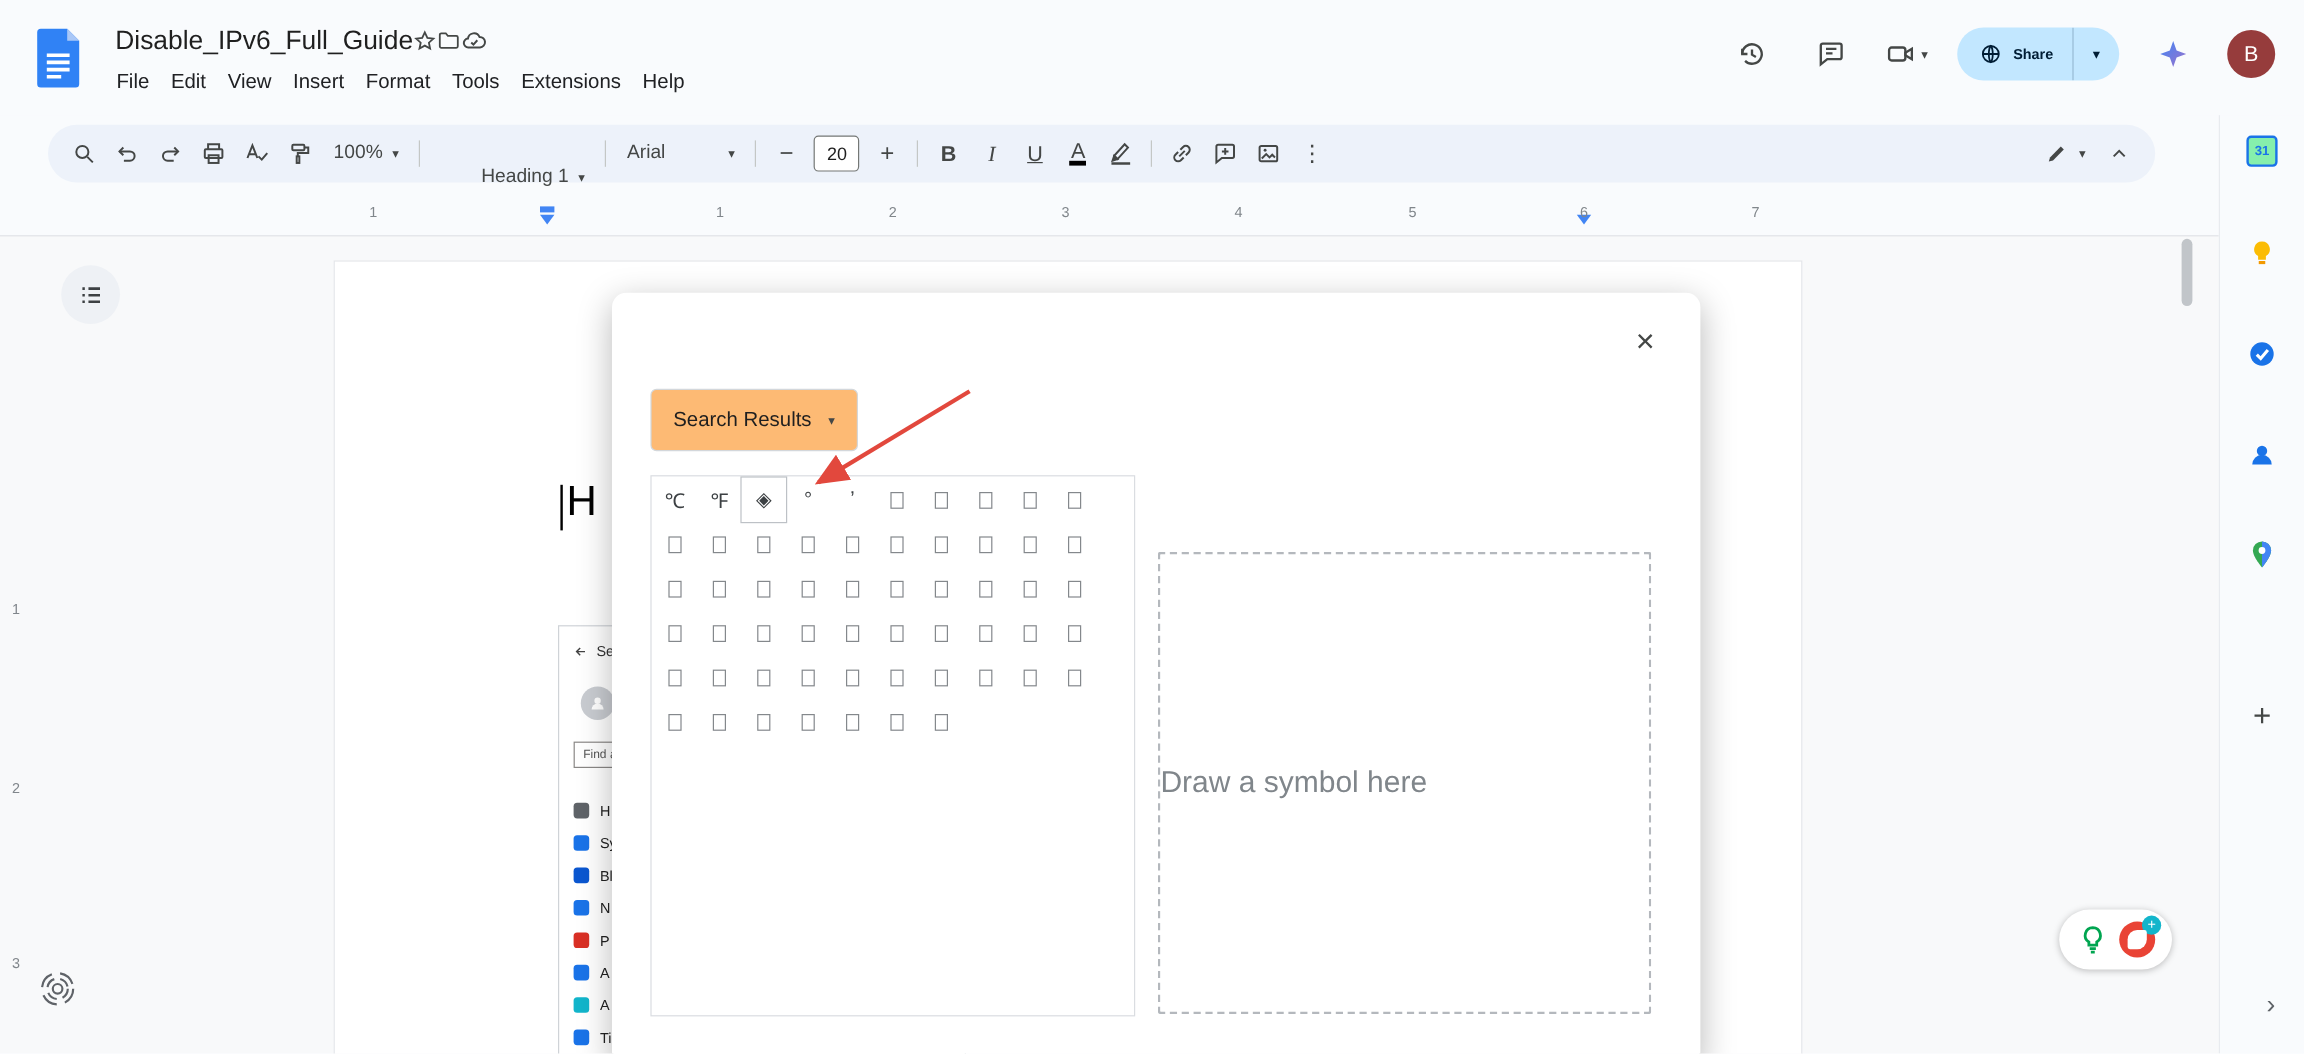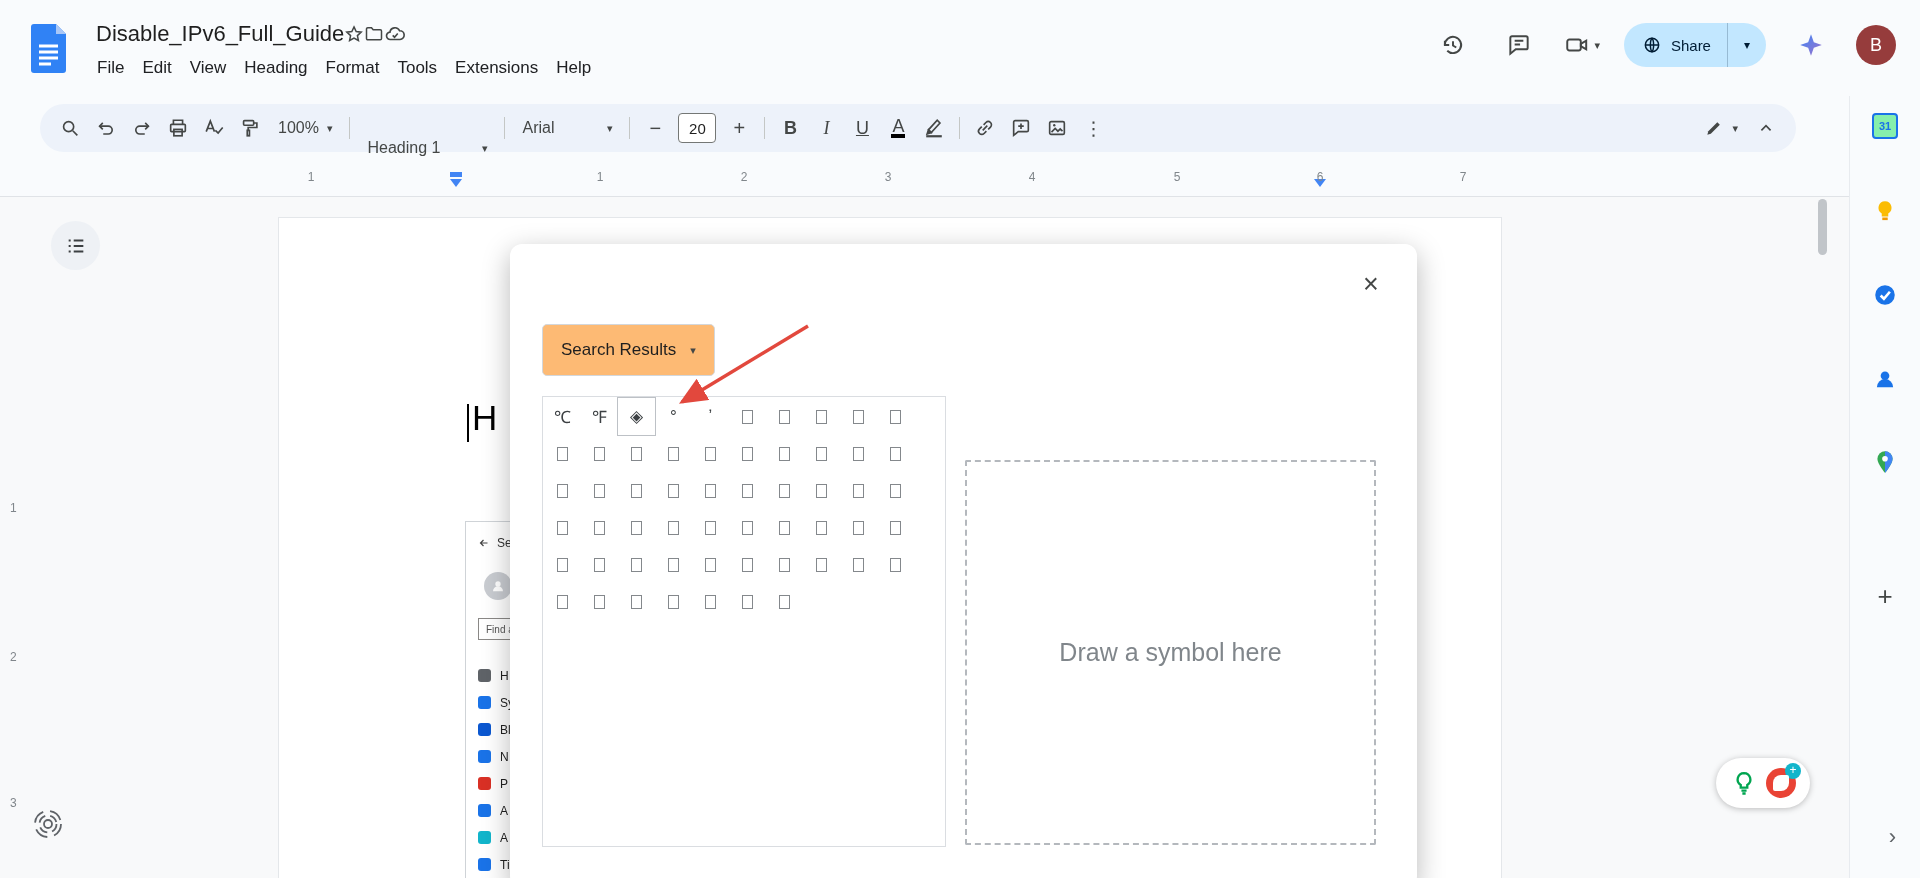--- a/index.html
+++ b/index.html
@@ -13,21 +13,21 @@
   .title-row { position:absolute; left:96px; top:18px; display:flex; align-items:center; height:32px; }
   .doc-title { font-size:22px; color:#1f1f1f; white-space:nowrap; }
   .mini-ic { display:flex; align-items:center; color:#444746; }
   .menu-row { position:absolute; left:88px; top:54px; display:flex; }
   .menu-item { font-size:17px; color:#202124; padding:4px 9px; border-radius:6px; cursor:pointer; }
   .header-right { position:absolute; right:24px; top:23px; display:flex; align-items:center; gap:24px; }
   .hdr-btn { width:42px; height:42px; border-radius:50%; display:flex; align-items:center; justify-content:center; color:#444746; cursor:pointer; }
   .meet-group { display:flex; align-items:center; gap:4px; cursor:pointer; }
   .share-pill { display:flex; align-items:center; height:44px; background:#c2e7ff; border-radius:22px; overflow:hidden; cursor:pointer; }
   .share-main { display:flex; align-items:center; gap:9px; padding:0 16px 0 18px; height:100%; }
-  .share-label { font-size:15px; font-weight:normal; color:#001d35; }
+  .share-label { font-size:12px; font-weight:bold; color:#001d35; }
   .share-div { width:1px; height:44px; background:rgba(0,29,53,.22); }
   .share-caret { padding:0 16px; color:#001d35; font-size:12px; }
   .avatar { width:40px; height:40px; border-radius:50%; display:flex; align-items:center; justify-content:center; color:#fff; font-size:18px; cursor:pointer; }
   .caret { font-size:11px; color:#444746; }
 
   
   .toolbar { position:absolute; left:40px; top:104px; width:1756px; height:48px; background:#edf2fa; border-radius:24px; display:flex; align-items:center; padding:0 12px; z-index:5; }
   .tb-btn { min-width:36px; height:36px; border-radius:18px; display:flex; align-items:center; justify-content:center; color:#444746; cursor:pointer; flex:0 0 auto; }
   .tb-sep { width:1px; height:22px; background:#c4c7c5; margin:0 7px; flex:0 0 auto; }
   .tb-label { font-size:16px; color:#444746; display:flex; align-items:center; gap:8px; padding:0 10px; cursor:pointer; flex:0 0 auto; white-space:nowrap; }
@@ -81,21 +81,21 @@
   .category-btn { position:absolute; left:32px; top:80px; height:52px; border:1px solid #d3d7db; border-radius:5px; display:flex; align-items:center; gap:14px; padding:0 18px; font-size:17px; color:#1f1f1f; cursor:pointer; background:#fdba74; }
   .char-panel { position:absolute; left:32px; top:152px; width:404px; height:451px; border:1px solid #dadde1; }
   .char-grid { position:absolute; left:1px; top:1px; display:grid; grid-template-columns:repeat(10,37px); grid-auto-rows:37px; }
   .char-cell { display:flex; align-items:center; justify-content:center; font-size:17px; color:#3c4043; cursor:pointer; }
   .char-cell.sel { outline:1px solid #bdc1c6; }
   .tofu { width:11px; height:14px; border:1.3px solid #84888c; }
   .search-box { position:absolute; left:451px; top:151px; width:416px; height:47px; border:2px solid #4c8bf5; border-radius:4px; background:#fff; display:flex; align-items:center; padding:0 12px; gap:9px; }
   .search-box input { border:none; outline:none; font-size:16px; color:#202124; flex:1; font-family:"Liberation Sans", sans-serif; background:transparent; }
   .input-caret { position:absolute; left:90px; top:11px; width:1.5px; height:22px; background:#1f1f1f; }
   .ibeam { position:absolute; left:142px; top:9px; color:#5f6368; }
-  .draw-area { position:absolute; left:455px; top:216px; width:411px; height:385px; border:2px dashed #b4b8bd; border-radius:2px; display:flex; align-items:center; justify-content:center; cursor:crosshair; }
+  .draw-area { position:absolute; left:455px; top:216px; width:411px; height:385px; border:2px dashed #b4b8bd; border-radius:2px; display:flex; align-items:center; cursor:crosshair; }
   .draw-text { font-size:25px; color:#80868b; }
   .arrow-svg { position:absolute; left:0; top:0; width:907px; height:644px; pointer-events:none; z-index:12; }
 </style>
 </head>
 <body>
 
 <div class="app">
 
   <div class="header">
     <svg class="logo" viewBox="0 0 40 52">
@@ -121,21 +121,21 @@
             <path d="M7 18a4 4 0 0 1-.5-8A5.5 5.5 0 0 1 17 8.5 4 4 0 0 1 17.5 18z"></path>
             <path d="M9.5 13.5l2 2 3.5-4"></path>
           </svg>
       </span>
     </div>
 
     <div class="menu-row">
         <span class="menu-item">File</span>
         <span class="menu-item">Edit</span>
         <span class="menu-item">View</span>
-        <span class="menu-item">Heading</span>
+        <span class="menu-item">Insert</span>
         <span class="menu-item">Format</span>
         <span class="menu-item">Tools</span>
         <span class="menu-item">Extensions</span>
         <span class="menu-item">Help</span>
       </div>
 
     <div class="header-right">
       <span class="hdr-btn">
         <svg width="26" height="26" viewBox="0 0 24 24" fill="none" stroke="#444746" stroke-width="1.8">
             <path d="M4.5 12a7.5 7.5 0 1 1 2.2 5.3"></path>
@@ -219,21 +219,21 @@
           <rect x="5" y="4" width="11" height="5" rx="1"></rect>
           <path d="M16 6.5h3.5v5H10v3"></path>
           <rect x="9" y="14.5" width="2.4" height="6"></rect>
         </svg>
     </span>
     <span class="tb-label">
       <span>100%</span>
         <span class="caret">▾</span>
     </span>
     <span class="tb-sep"></span>
-    <span class="tb-label" style="min-width:140px; justify-content:space-between;margin-top:40px;">
+    <span class="tb-label" style="min-width:140px; justify-content:flex-end;margin-top:40px;">
       <span>Heading 1</span>
         <span class="caret">▾</span>
     </span>
     <span class="tb-sep"></span>
     <span class="tb-label" style="min-width:110px; justify-content:space-between;">
       <span>Arial</span>
         <span class="caret">▾</span>
     </span>
     <span class="tb-sep"></span>
     <span class="tb-btn" style="font-size:20px;">−</span>

